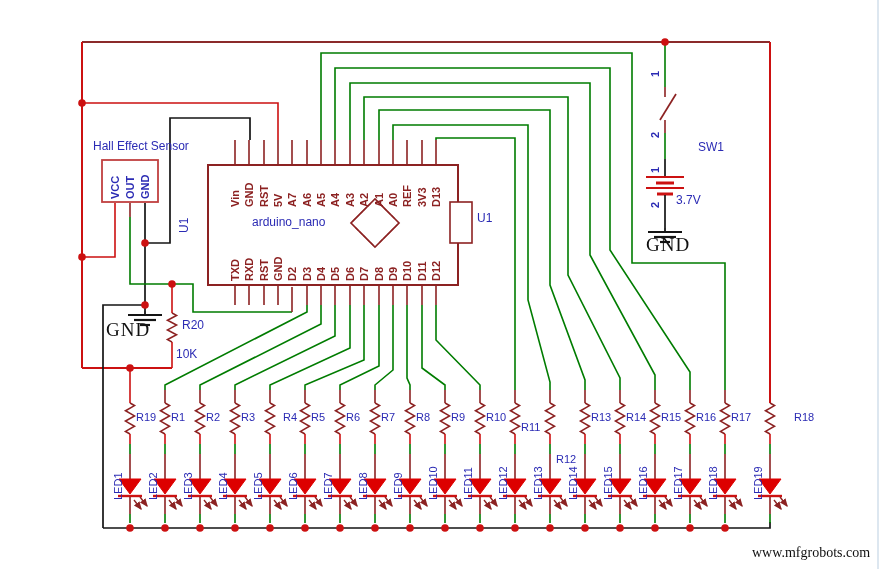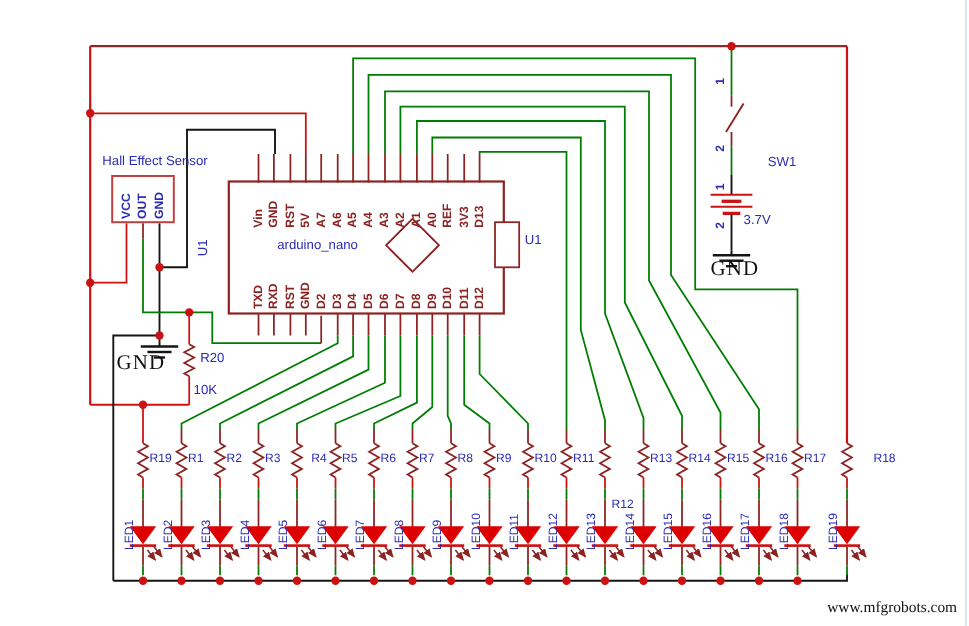--- a/index.html
+++ b/index.html
@@ -485,21 +485,21 @@
       <div class="lbl rlbl" style="left: 346px; top: 410px;">R6</div>
       <div class="vlbl ledlbl" style="left: 335px; top: 486px;">LED7</div>
       <div class="lbl rlbl" style="left: 381px; top: 410px;">R7</div>
       <div class="vlbl ledlbl" style="left: 370px; top: 486px;">LED8</div>
       <div class="lbl rlbl" style="left: 416px; top: 410px;">R8</div>
       <div class="vlbl ledlbl" style="left: 405px; top: 486px;">LED9</div>
       <div class="lbl rlbl" style="left: 451px; top: 410px;">R9</div>
       <div class="vlbl ledlbl" style="left: 440px; top: 486px;">LED10</div>
       <div class="lbl rlbl" style="left: 486px; top: 410px;">R10</div>
       <div class="vlbl ledlbl" style="left: 475px; top: 486px;">LED11</div>
-      <div class="lbl rlbl" style="left: 521px; top: 410px;">R11</div>
+      <div class="lbl rlbl" style="left: 521px; top: 420px;">R11</div>
       <div class="vlbl ledlbl" style="left: 510px; top: 486px;">LED12</div>
       <div class="lbl rlbl" style="left: 556px; top: 410px; margin-top: 42px;">R12</div>
       <div class="vlbl ledlbl" style="left: 545px; top: 486px;">LED13</div>
       <div class="lbl rlbl" style="left: 591px; top: 410px;">R13</div>
       <div class="vlbl ledlbl" style="left: 580px; top: 486px;">LED14</div>
       <div class="lbl rlbl" style="left: 626px; top: 410px;">R14</div>
       <div class="vlbl ledlbl" style="left: 615px; top: 486px;">LED15</div>
       <div class="lbl rlbl" style="left: 661px; top: 410px;">R15</div>
       <div class="vlbl ledlbl" style="left: 650px; top: 486px;">LED16</div>
       <div class="lbl rlbl" style="left: 696px; top: 410px;">R16</div>

